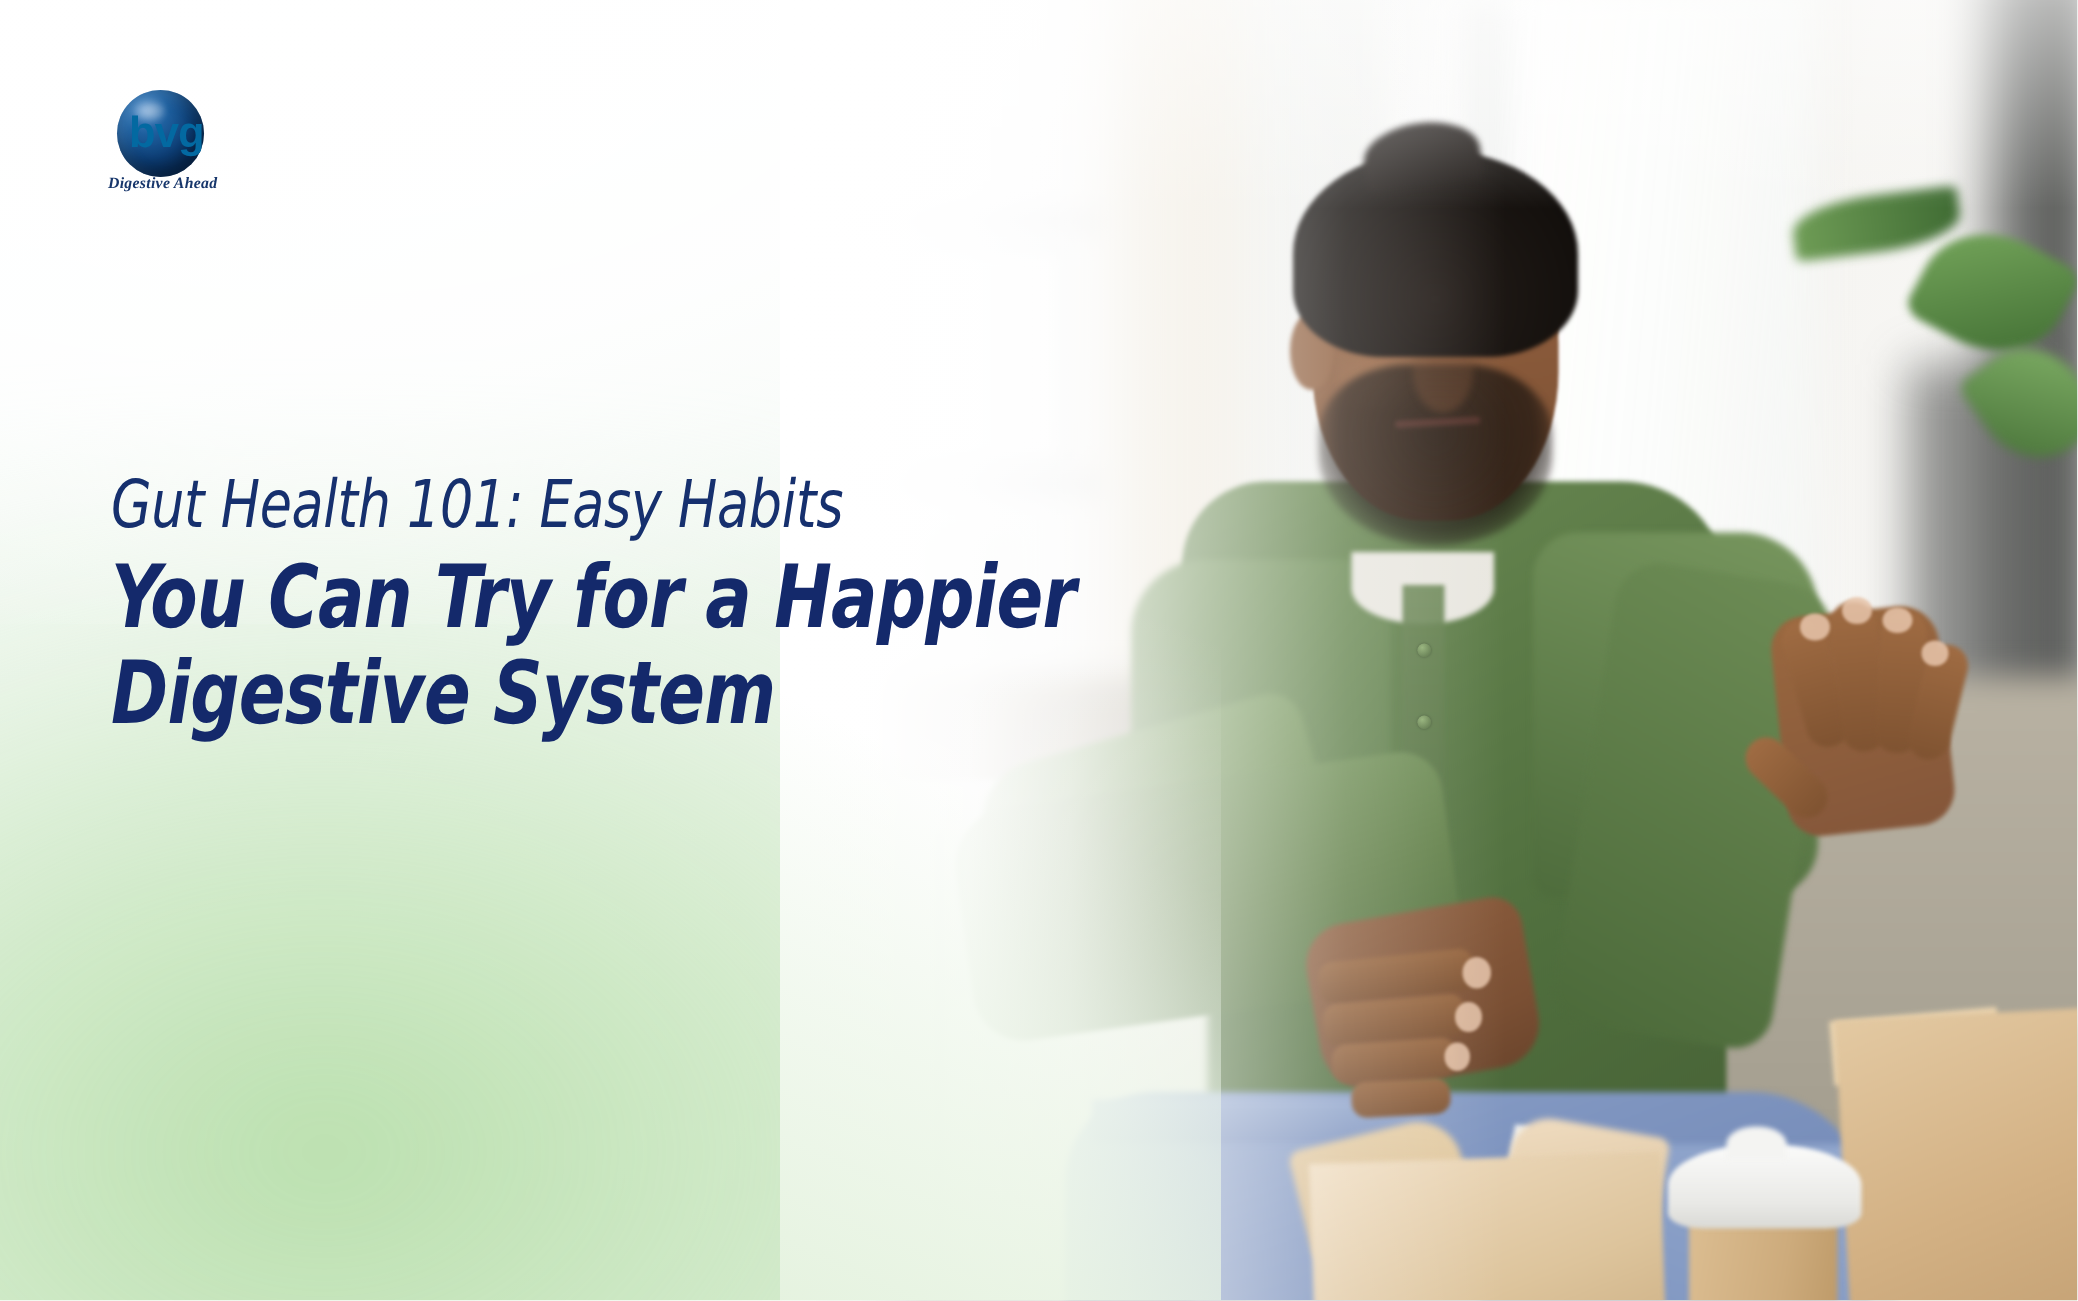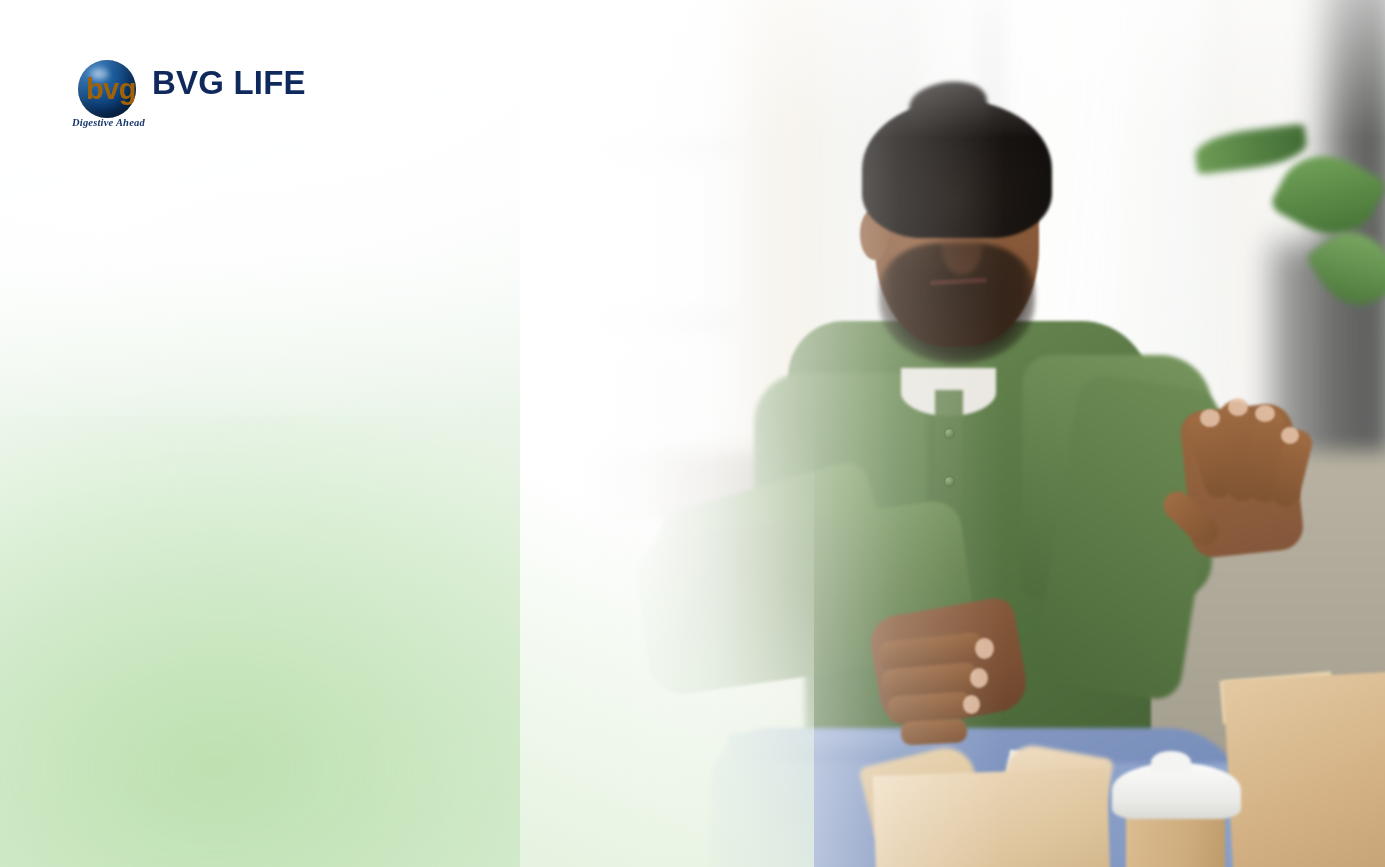--- a/index.html
+++ b/index.html
@@ -442,21 +442,21 @@
     left: 11px; top: 7px;
     width: 21px; height: 14px;
     border-radius: 50%;
     background: radial-gradient(ellipse, rgba(255,255,255,0.55), rgba(255,255,255,0));
     filter: blur(2px);
   }
   .logo-bvg {
     position: absolute;
     left: 8px; top: 15px;
     width: 58px;
-    color: #a16207;
+    color: #0369a1;
     font-family: "Liberation Sans", sans-serif;
     font-weight: 700;
     font-size: 29px;
     letter-spacing: -0.6px;
     line-height: 1;
   }
   .logo-tagline {
     position: absolute;
     left: -6px; top: 57px;
     width: 92px;
@@ -620,18 +620,24 @@
   </div>
 
   <div class="logo">
     <div class="logo-mark-wrap">
       <div class="logo-sphere"></div>
       <div class="logo-sphere-hl"></div>
       <div class="logo-bvg">bvg</div>
       <div class="logo-tagline">Digestive Ahead</div>
     </div>
     <div class="logo-name">
-      <span class="line1">BVG LIFE</span>
     </div>
   </div>
 
+  <div class="headline">
+    <div class="headline-kicker">Gut Health 101: Easy Habits</div>
+    <div class="headline-main">
+      <span class="ln">You Can Try for a Happier</span>
+      <span class="ln">Digestive System</span>
+    </div>
+  </div>
 
 </div>
 
 </body></html>

